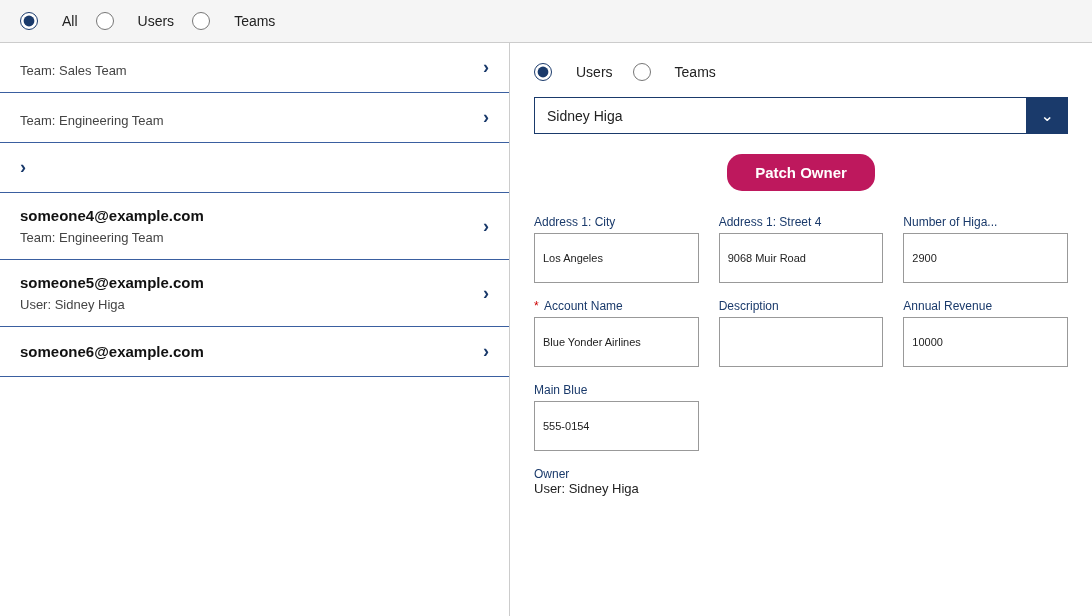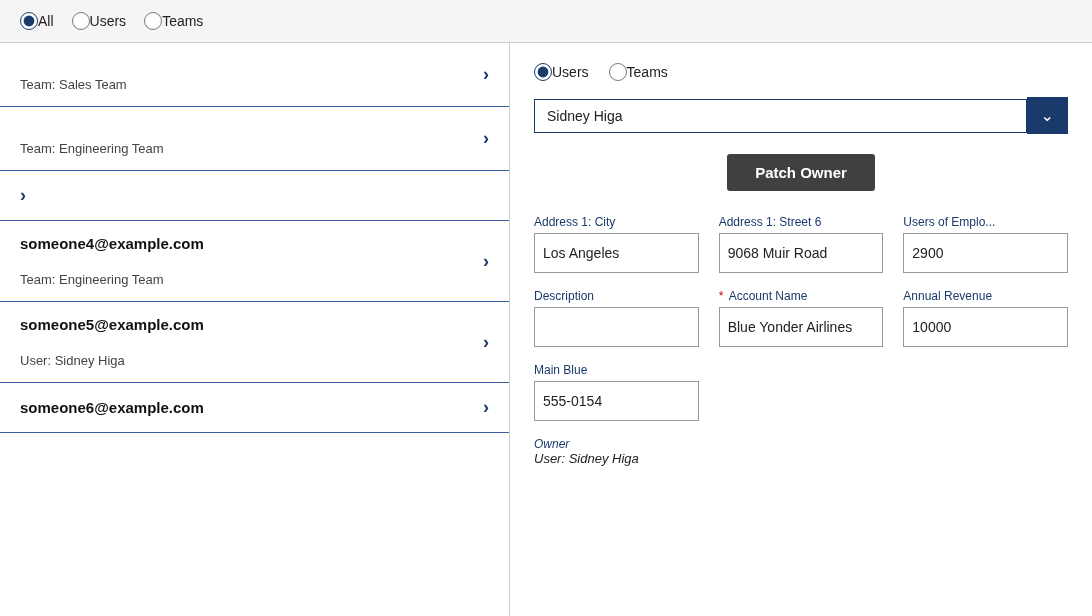--- a/index.html
+++ b/index.html
@@ -33,21 +33,21 @@
       flex-shrink: 0;
     }
     .radio-group {
       display: flex;
       align-items: center;
       gap: 18px;
     }
     .radio-label {
       display: flex;
       align-items: center;
-      gap: 0;
+      gap: 24px;
       cursor: pointer;
       font-size: 14px;
       color: #222;
     }
     .radio-input {
       width: 18px;
       height: 18px;
       accent-color: #1a3a6b;
       cursor: pointer;
     }
@@ -81,21 +81,21 @@
       cursor: pointer;
     }
     .list-item-text .email {
       font-size: 15px;
       font-weight: bold;
       color: #111;
     }
     .list-item-text .team {
       font-size: 13px;
       color: #444;
-      margin-top: 20px;
+      margin-top: 6px;
     }
     .chevron-right {
       color: #1a3a6b;
       font-size: 18px;
       font-weight: bold;
     }
     
     .right-panel {
       flex: 1;
       background: #fff;
@@ -112,21 +112,20 @@
     
     .right-radio-group {
       display: flex;
       align-items: center;
       gap: 20px;
       margin-bottom: 16px;
     }
     
     .dropdown-container {
       display: flex;
-      align-items: center;
       margin-bottom: 20px;
     }
     .dropdown-select {
       flex: 1;
       border: 1.5px solid #1a3a6b;
       padding: 8px 12px;
       font-size: 14px;
       color: #222;
       outline: none;
       appearance: none;
@@ -141,28 +140,28 @@
       cursor: pointer;
       font-size: 16px;
       display: flex;
       align-items: center;
       justify-content: center;
     }
     
     .patch-owner-btn {
       display: block;
       margin: 0 auto 24px auto;
-      background: #404040;
+      background: #be185d;
       color: #fff;
       border: none;
       padding: 10px 28px;
       font-size: 15px;
       font-weight: bold;
       cursor: pointer;
-      border-radius: 3px;
+      border-radius: 15px;
     }
     
     .form-grid {
       display: grid;
       grid-template-columns: 1fr 1fr 1fr;
       gap: 16px 20px;
     }
     .form-field {
       display: flex;
       flex-direction: column;
@@ -172,30 +171,29 @@
       font-size: 12px;
       color: #1a3a6b;
       font-weight: normal;
     }
     .required-star {
       color: #c00;
       margin-right: 2px;
     }
     .field-input {
       border: 1px solid #999;
-      padding: 11px 8px;
-      font-size: 14px;
+      padding: 18px 8px;
+      font-size: 11px;
       color: #222;
       outline: none;
       width: 100%;
     }
     
     .owner-section {
       margin-top: 16px;
-      font-style: italic;
     }
     .owner-label {
       font-size: 12px;
       color: #1a3a6b;
     }
     .owner-value {
       font-size: 13px;
       color: #222;
     }
   </style>
@@ -283,34 +281,34 @@
       </div>
 
       <button class="patch-owner-btn">Patch Owner</button>
 
       <div class="form-grid" id="form-grid">
       <div class="form-field">
             <label class="field-label">Address 1: City</label>
             <input type="text" class="field-input" value="Los Angeles" style="">
           </div>
           <div class="form-field">
-            <label class="field-label">Address 1: Street 6</label>
+            <label class="field-label">Address 1: Street 4</label>
             <input type="text" class="field-input" value="9068 Muir Road" style="">
           </div>
           <div class="form-field">
-            <label class="field-label">Users of Emplo...</label>
+            <label class="field-label">Number of Higa...</label>
             <input type="text" class="field-input" value="2900" style="">
+          </div>
+          <div class="form-field">
+            <label class="field-label"><span class="required-star">* </span>Account Name</label>
+            <input type="text" class="field-input" value="Blue Yonder Airlines" style="">
           </div>
           <div class="form-field">
             <label class="field-label">Description</label>
             <input type="text" class="field-input" style="">
-          </div>
-          <div class="form-field">
-            <label class="field-label"><span class="required-star">* </span>Account Name</label>
-            <input type="text" class="field-input" value="Blue Yonder Airlines" style="">
           </div>
           <div class="form-field">
             <label class="field-label">Annual Revenue</label>
             <input type="text" class="field-input" value="10000" style="">
           </div>
           <div class="form-field">
             <label class="field-label">Main Blue</label>
             <input type="text" class="field-input" value="555-0154" style="">
           </div>
         </div>

